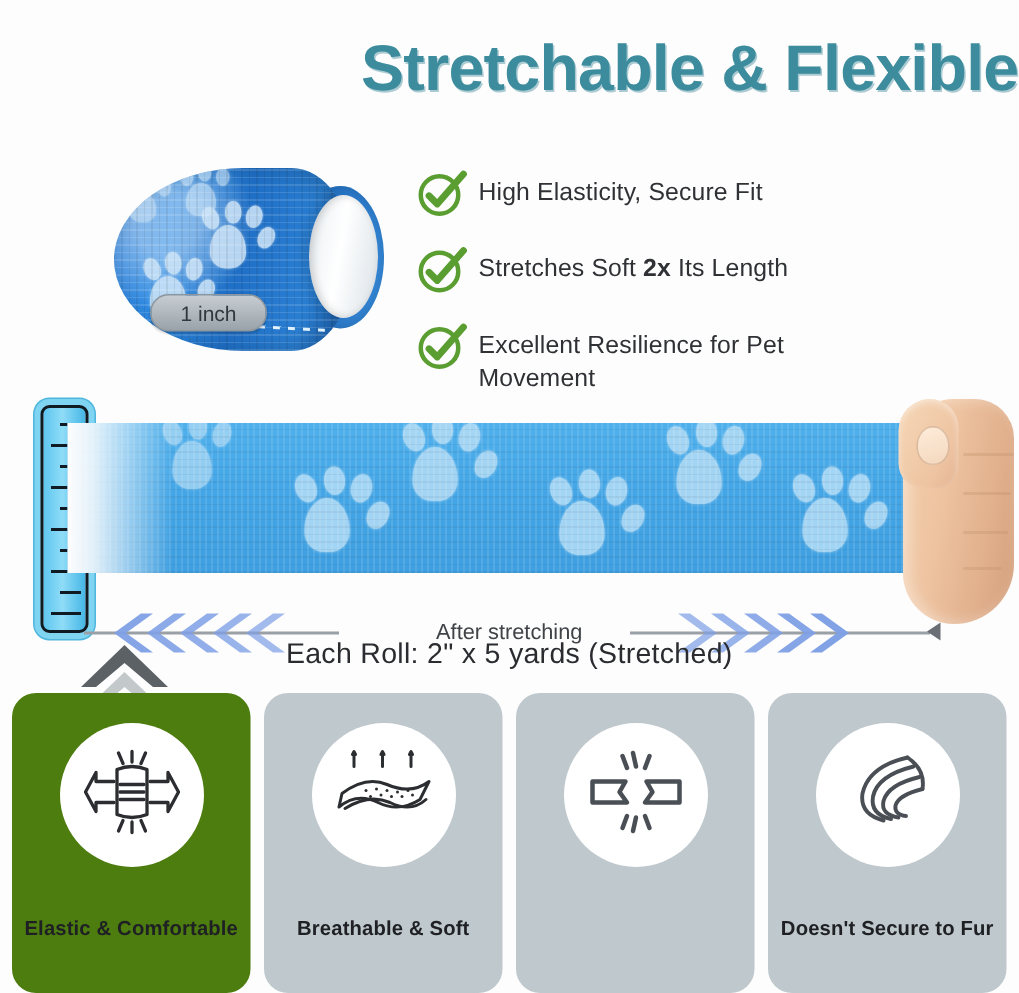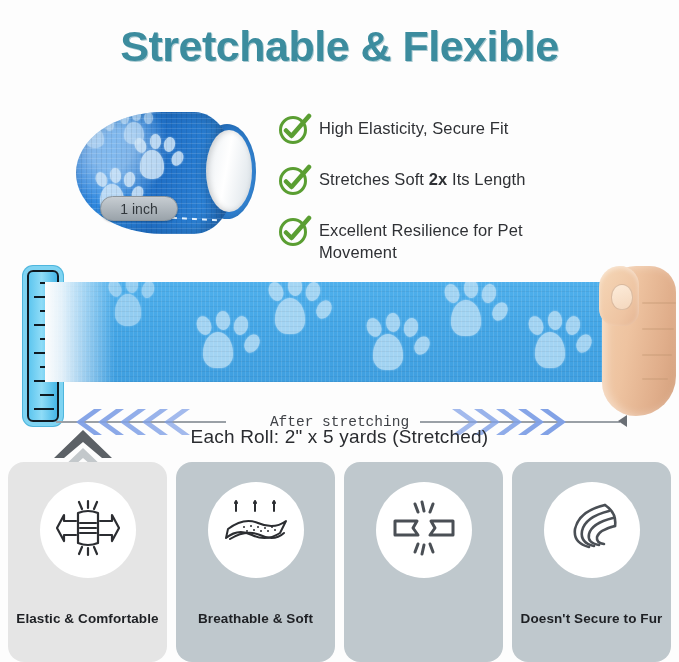--- a/index.html
+++ b/index.html
@@ -7,21 +7,21 @@
   body{
     width:679px; height:662px;
     font-family:"Liberation Sans", sans-serif;
     background:#fdfdfd;
     position:relative; overflow:hidden;
   }
 
   
   .title{
     position:absolute; left:0; top:22px; width:679px;
-    text-align:center;
+    text-align:right;
     font-size:43px; font-weight:bold;
     letter-spacing:-0.5px;
     color:#3c8c9e;
     text-shadow:1px 1px 0 rgba(70,140,155,.45);
     white-space:nowrap;
   }
 
   
   .roll-wrap{ position:absolute; left:68px; top:104px; width:190px; height:140px; }
   .roll-body{
@@ -77,21 +77,21 @@
   .bullets{ position:absolute; left:278px; top:112px; width:380px; }
   .bullet{ display:flex; align-items:flex-start; margin-bottom:17px; }
   .check-icon{ width:34px; height:34px; flex:0 0 34px; margin-right:7px; position:relative; }
   .bullet-text{
     font-size:16.5px; color:#2f3135; line-height:1.32;
     padding-top:6px; letter-spacing:.1px;
   }
   .bullet-text b{ font-weight:bold; }
 
   
-  .stretch-panel{ position:absolute; left:0; top:258px; width:559px; height:200px;font-family:Liberation Mono, monospace; }
+  .stretch-panel{ position:absolute; left:0; top:258px; width:559px; height:200px; }
 
   .ruler{
     position:absolute; left:27px; top:12px; width:32px; height:152px;
     border:2px solid #0f1a22; border-radius:6px;
     background:linear-gradient(90deg,#5ec6ef,#8fdcf7 45%,#45b6e6);
     box-shadow:0 0 0 4px #7fd4f2, 0 0 0 5px #4fb6dd;
   }
   .ruler .tick{ position:absolute; right:3px; height:2px; background:#0f1a22; }
 
   .band{
@@ -160,21 +160,21 @@
     position:absolute; left:0; top:462px; width:679px; height:200px;
     display:flex; gap:9px; padding:0 8px;
   }
   .card{
     flex:1 1 0; border-radius:16px;
     background:#bfc8cd;
     display:flex; flex-direction:column; align-items:center;
     padding-top:20px;
     position:relative;
   }
-  .card.active{ background:#e5e5e5; }
+  .card.active{ background:#4d7c0f; }
   .card-circle{
     width:96px; height:96px; border-radius:50%;
     background:#ffffff;
     display:flex; align-items:center; justify-content:center;
   }
   .card-label{
     position:absolute; bottom:36px; left:0; width:100%;
     text-align:center;
     font-size:13.5px; font-weight:bold; color:#1e2024;
     letter-spacing:.1px;

